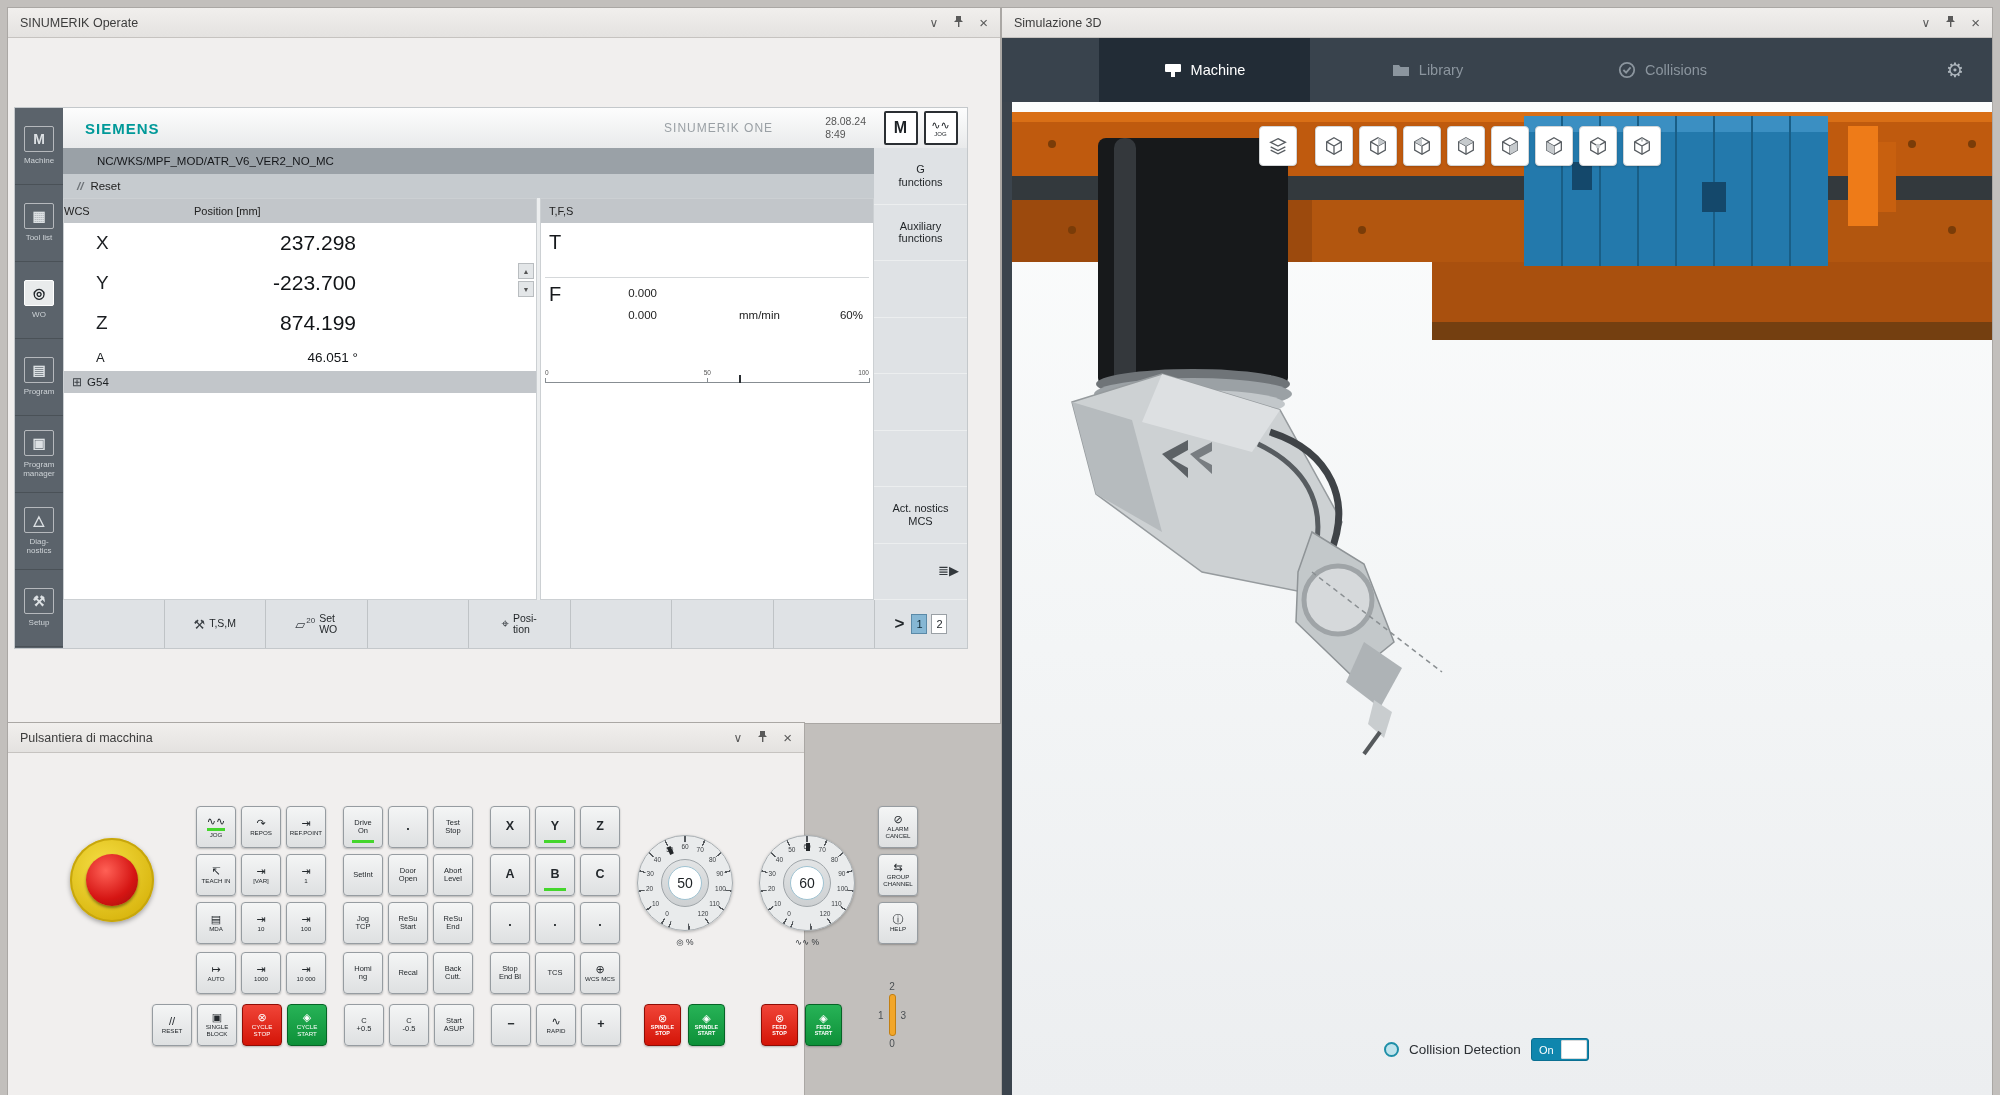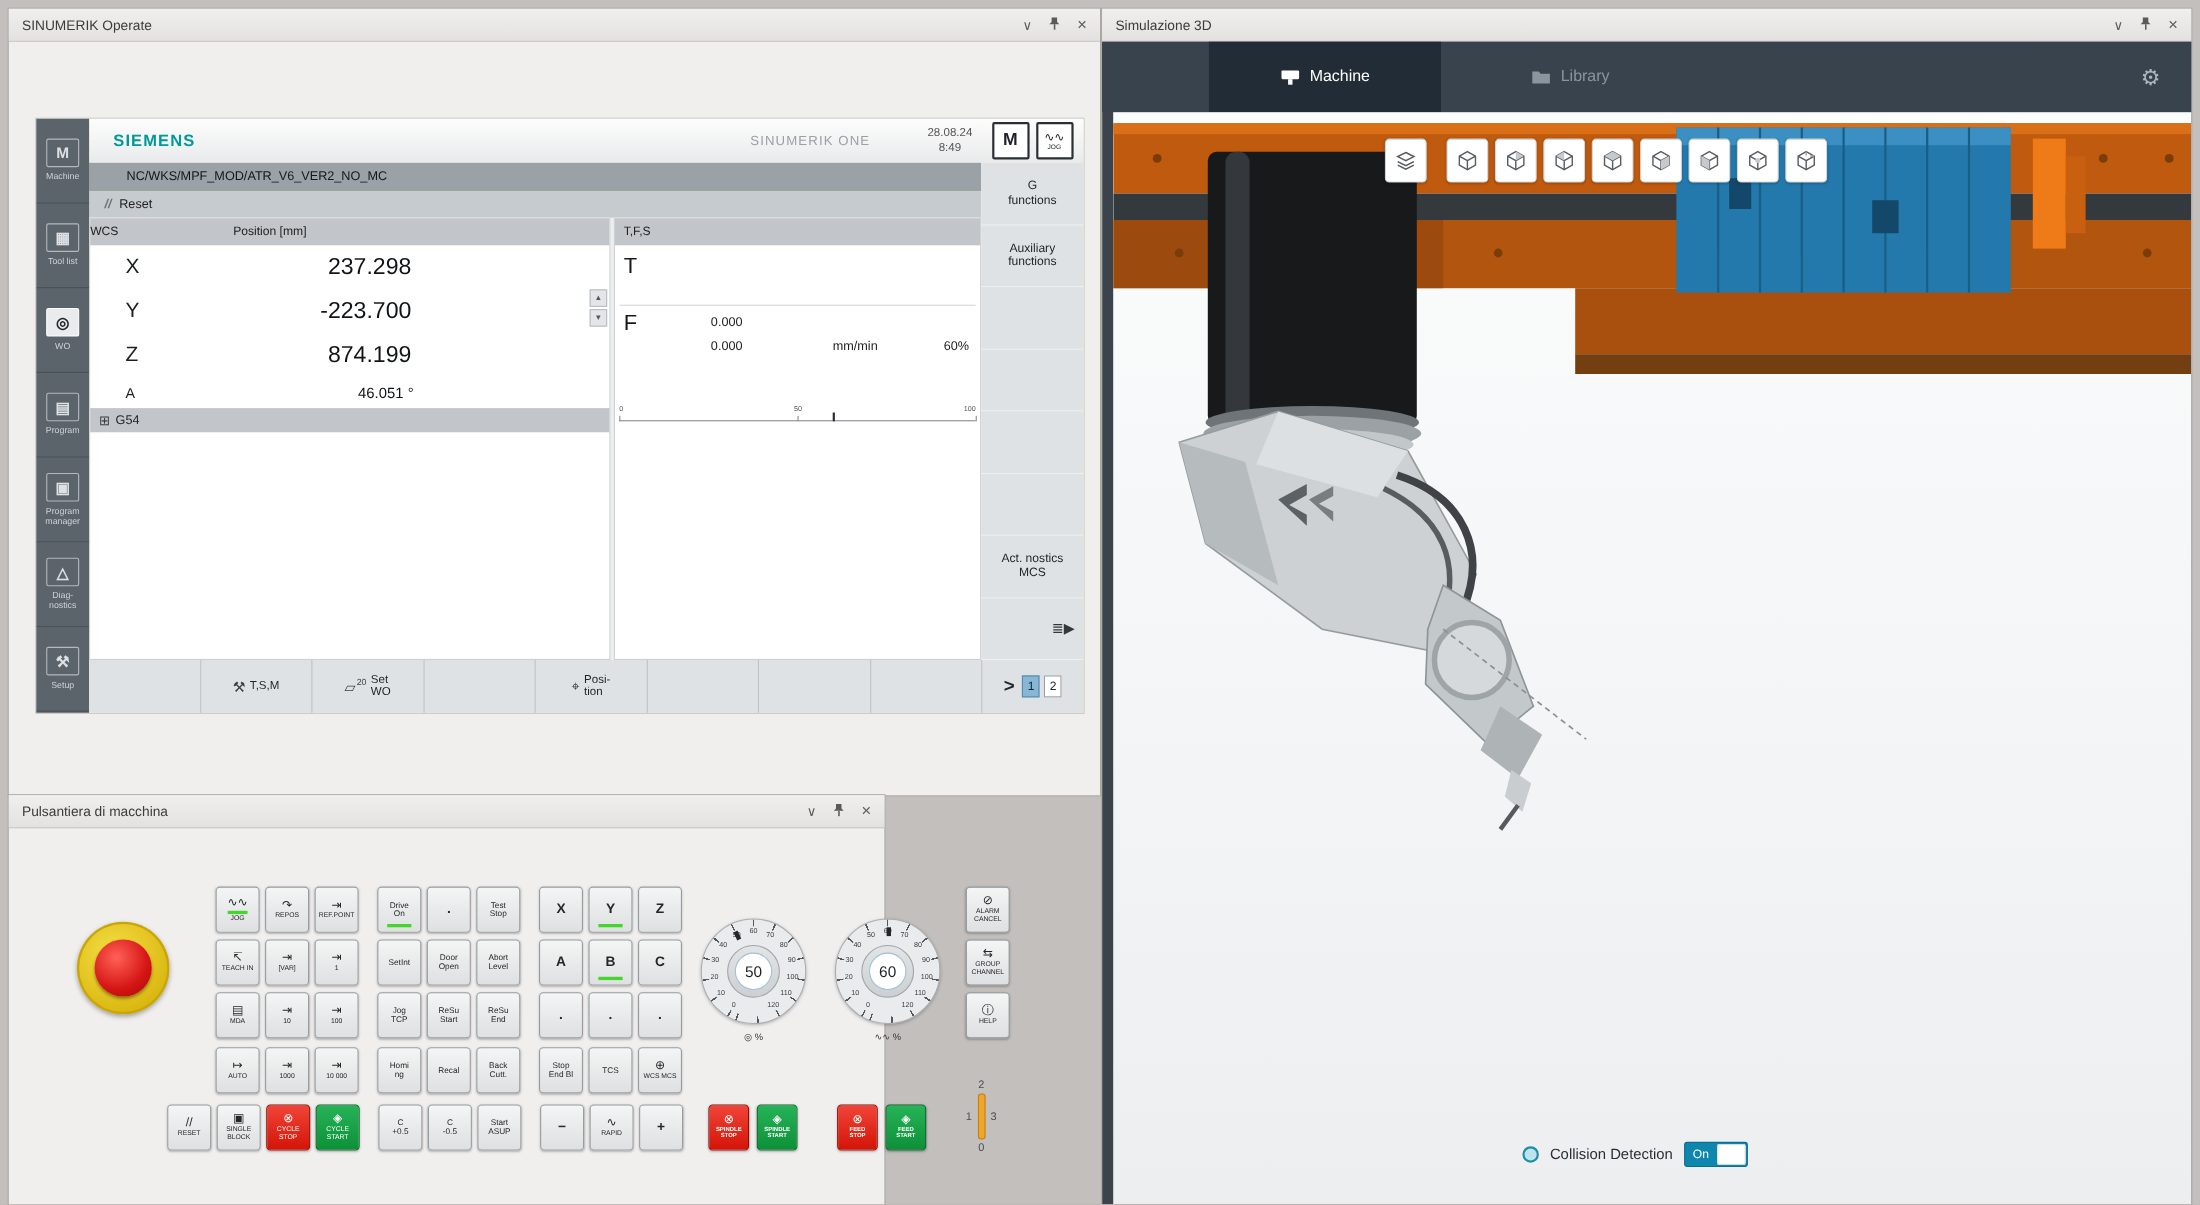--- a/index.html
+++ b/index.html
@@ -9,30 +9,30 @@
   #win-operate{left:8px;top:8px;width:992px;height:715px;}
   #win-mcp{left:8px;top:723px;width:796px;height:372px;}
   #win-sim{left:1002px;top:8px;width:990px;height:1087px;}
   .titlebar{height:30px;background:linear-gradient(#f1efed,#e4e2e0);border-bottom:1px solid #c6c3c0;display:flex;align-items:center;padding:0 12px;}
   .tb-title{font-size:12.5px;color:#3c3c3c;}
   .tb-btns{margin-left:auto;display:flex;gap:15px;align-items:center;}
   .tb-btn{color:#5a5a5a;font-size:12px;cursor:pointer;line-height:1;}
   .win-body{position:absolute;left:0;right:0;top:30px;bottom:0;}
 
   
-  .hmi{position:absolute;left:25px;top:70px;width:952px;height:540px;background:#fef9c3;box-shadow:0 0 0 1px #c4c8cb;}
+  .hmi{position:absolute;left:7px;top:70px;width:952px;height:540px;background:#ef4444;box-shadow:0 0 0 1px #c4c8cb;}
   .hmi-sidebar{position:absolute;left:0;top:0;width:48px;height:540px;background:#5b636b;display:flex;flex-direction:column;}
   .side-item{height:77px;display:flex;flex-direction:column;align-items:center;justify-content:center;gap:4px;border-bottom:1px solid rgba(0,0,0,.18);cursor:pointer;}
   .side-icon{width:30px;height:26px;display:flex;align-items:center;justify-content:center;font-size:14px;color:#dde1e4;border:1px solid rgba(255,255,255,.55);border-radius:2px;font-weight:bold;}
   .side-item.active .side-icon{background:#e9ebec;color:#23282d;border-color:#fff;}
   .side-label{font-size:8px;color:#ced3d7;text-align:center;white-space:pre-line;line-height:1.15;}
   .hmi-header{position:absolute;left:48px;top:0;width:811px;height:40px;background:linear-gradient(#fdfdfd,#e9eaeb);display:flex;align-items:center;}
   .brand{margin-left:22px;font-size:15px;font-weight:bold;letter-spacing:1px;color:#009999;}
   .product{margin-left:auto;font-size:12px;letter-spacing:1px;color:#9aa0a5;}
-  .hdr-date{margin:0 8px 0 52px;font-size:10.5px;color:#555;text-align:center;white-space:pre-line;line-height:1.2;}
+  .hdr-date{margin:0 8px 0 52px;font-size:10.5px;color:#555;text-align:left;white-space:pre-line;line-height:1.2;}
   .hmi-modes{position:absolute;left:859px;top:0;width:93px;height:40px;background:linear-gradient(#fdfdfd,#e9eaeb);display:flex;align-items:center;justify-content:center;gap:6px;}
   .mode-box{width:34px;height:34px;border:2px solid #2b2f33;border-radius:2px;background:#fff;display:flex;flex-direction:column;align-items:center;justify-content:center;cursor:pointer;}
   .mode-m{font-size:16px;font-weight:bold;color:#1e2226;}
   .mode-wave{font-size:11px;line-height:1;color:#1e2226;}
   .mode-sub{font-size:6px;color:#1e2226;}
   .hmi-path{position:absolute;left:48px;top:40px;width:811px;height:26px;background:#9aa1a7;display:flex;align-items:center;padding-left:34px;font-size:11.5px;color:#15171a;}
   .hmi-status{position:absolute;left:48px;top:66px;width:811px;height:24px;background:#c6cbcf;display:flex;align-items:center;padding-left:14px;font-size:11.5px;color:#222;}
   .status-glyph{font-style:italic;font-weight:bold;color:#6c7176;margin-right:7px;}
   .hmi-main{position:absolute;left:48px;top:90px;width:811px;height:402px;background:#eceeef;}
   .axes-panel{position:absolute;left:0;top:0;width:474px;height:402px;background:#fff;border:1px solid #ccd0d3;}
@@ -706,20 +706,27 @@
               <rect x="1" y="3" width="16" height="8" rx="1" fill="currentColor"></rect>
               <rect x="7" y="11" width="4" height="5" fill="currentColor"></rect>
             </svg>
           <span>Machine</span>
         </div>
         <div class="sim-tab" style="width:235px;">
           <svg class="tab-ico" width="18" height="18" viewBox="0 0 18 18">
               <path d="M1 4h6l1.5 2H17v9H1z" fill="currentColor"></path>
             </svg>
           <span>Library</span>
+        </div>
+        <div class="sim-tab" style="width:235px;">
+          <svg class="tab-ico" width="18" height="18" viewBox="0 0 20 20" fill="none" stroke="currentColor" stroke-width="2">
+              <circle cx="10" cy="10" r="8"></circle>
+              <path d="M6 10l3 3 5-6"></path>
+            </svg>
+          <span>Collisions</span>
         </div>
         <span class="sim-gear">⚙</span>
       </div>
 
       <div class="sim-viewport">
         <svg class="machine-svg" width="980" height="993" viewBox="0 0 980 993">
 
           <rect x="0" y="10" width="980" height="64" fill="#bf5a0e"></rect>
           <rect x="0" y="10" width="980" height="10" fill="#d96f16"></rect>
           <rect x="0" y="74" width="980" height="24" fill="#33393d"></rect>

